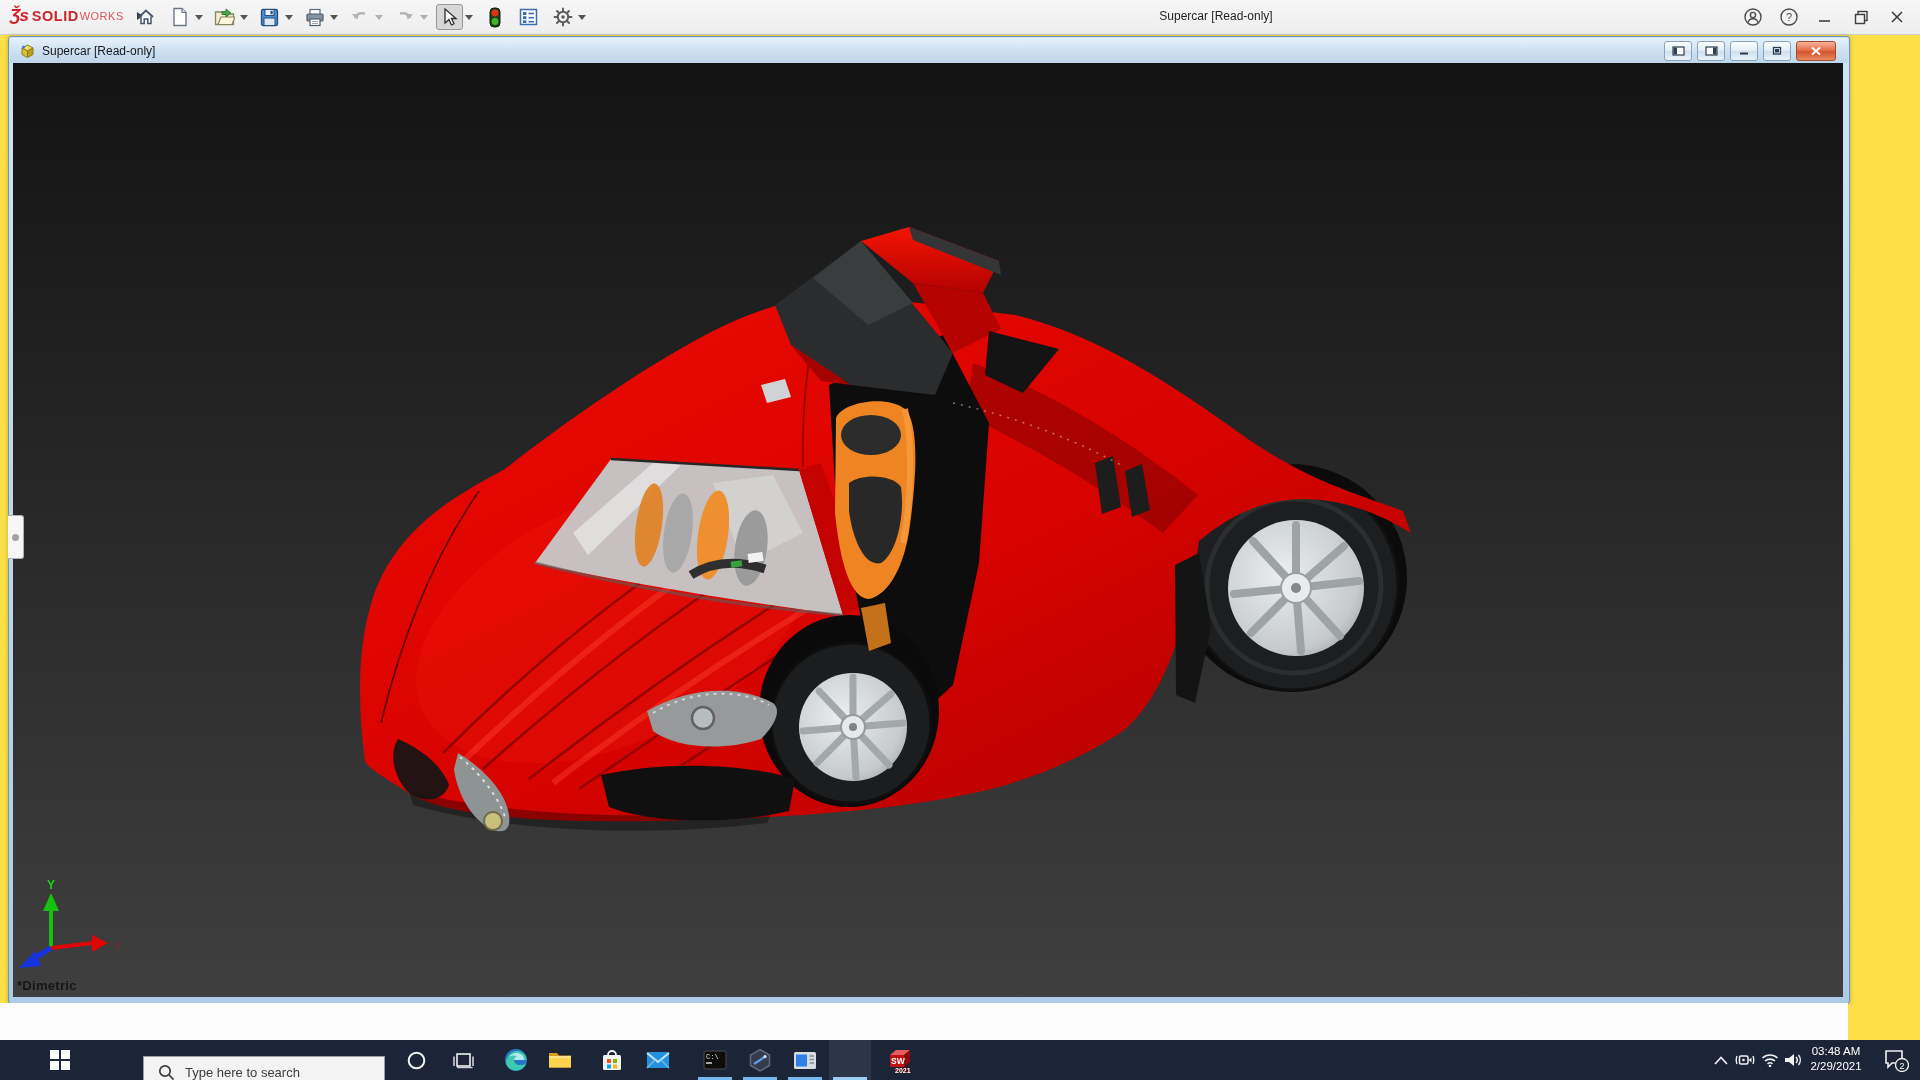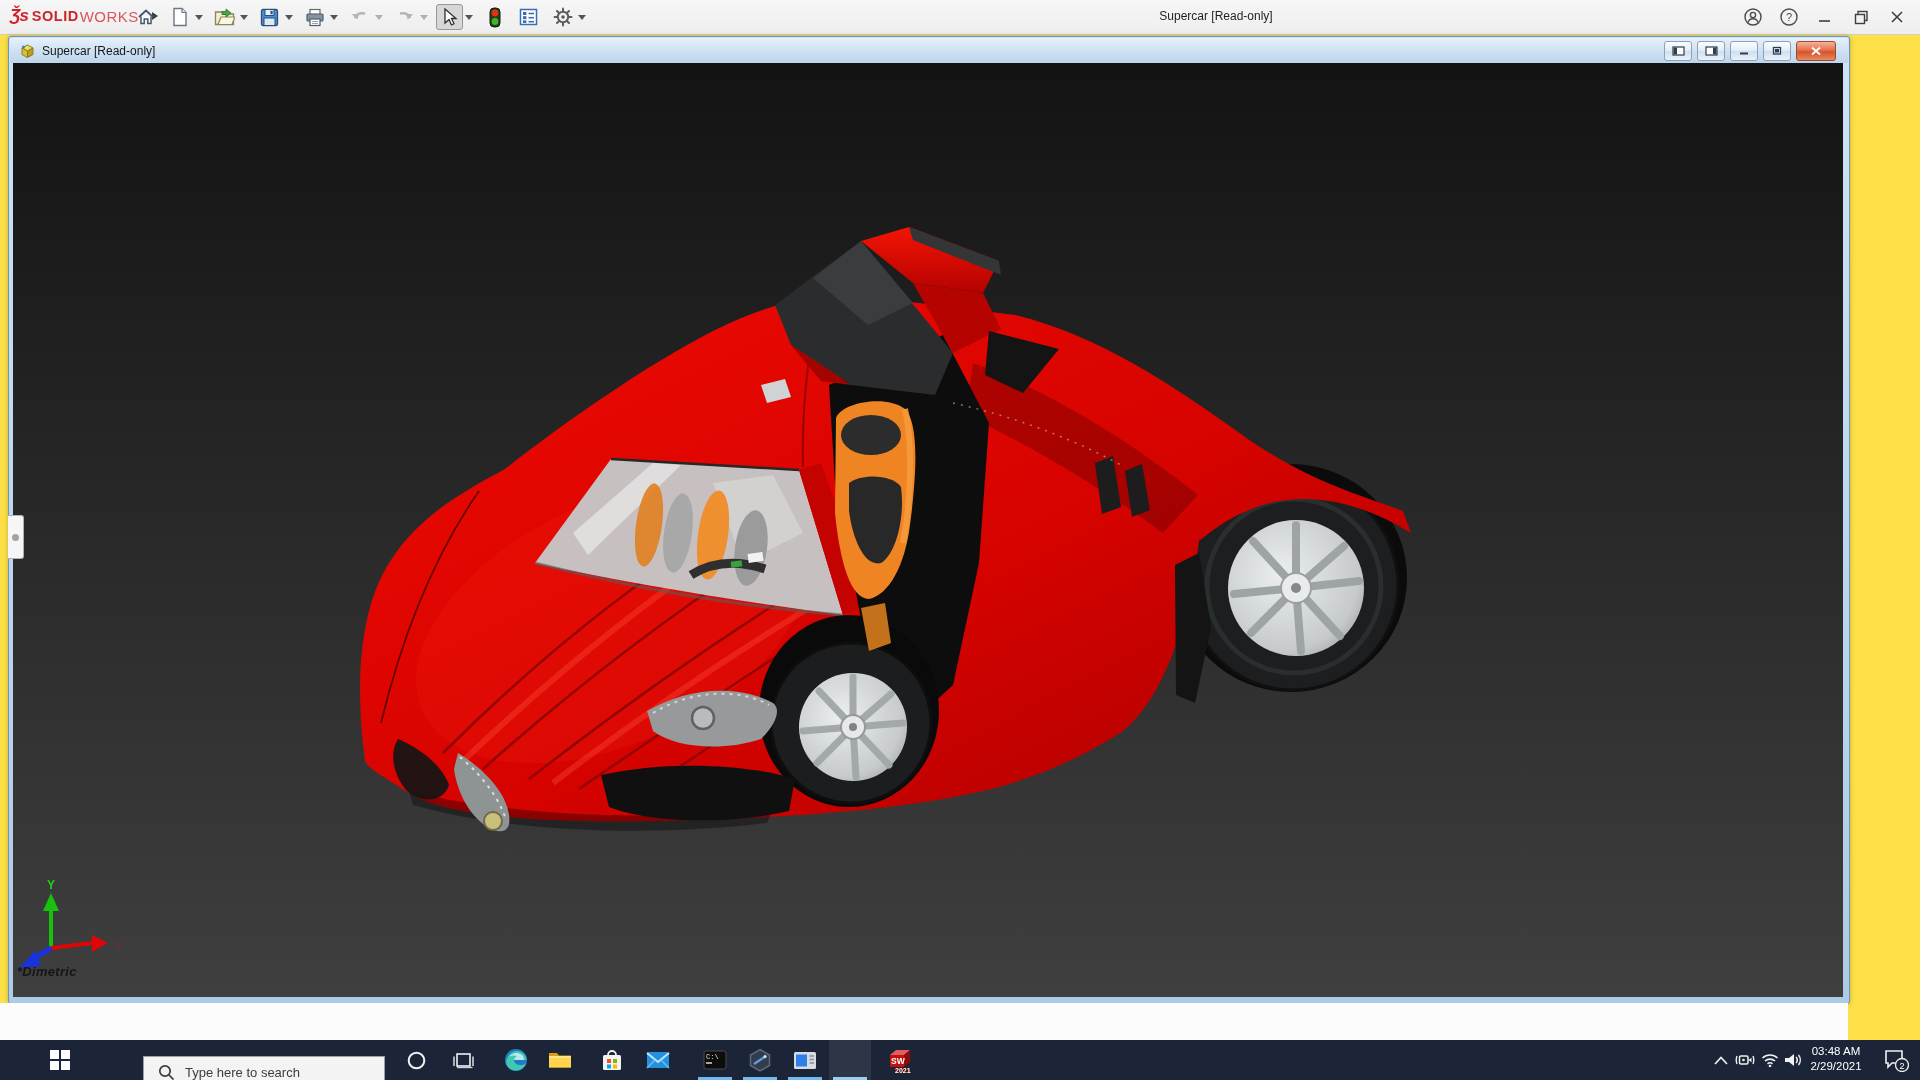--- a/index.html
+++ b/index.html
@@ -5,21 +5,21 @@
   html,body{margin:0;padding:0;background:#555;}
   .screen{position:relative;width:1920px;height:1080px;overflow:hidden;
           background:#fde047;font-family:"Liberation Sans",sans-serif;
           -webkit-font-smoothing:antialiased;}
   
   .app-titlebar{position:absolute;left:0;top:0;width:1920px;height:34px;
     background:linear-gradient(#f6f6f6,#eeeeee);border-bottom:1px solid #cfcfcf;}
   .brand{position:absolute;left:10px;top:6px;display:flex;align-items:center;gap:4px;}
   .brand-glyph{color:#d12027;font-weight:bold;font-style:italic;font-size:17px;letter-spacing:-1px;}
   .brand-bold{color:#c9252c;font-weight:bold;font-size:14.5px;letter-spacing:.5px;}
-  .brand-light{color:#d9565c;font-weight:normal;font-size:15px;letter-spacing:.5px;margin-left:-3px;}
+  .brand-light{color:#d9565c;font-weight:normal;font-size:11px;letter-spacing:.5px;margin-left:-3px;}
   .flyout{margin-left:8px;}
   .tb-icons{position:absolute;left:132px;top:2px;height:30px;display:flex;align-items:center;}
   .tb-btn{width:27px;height:28px;display:flex;align-items:center;justify-content:center;border-radius:3px;}
   .tb-btn.active{background:#d7d7d7;border:1px solid #979797;width:25px;height:24px;}
   .tb-caret{width:11px;height:28px;display:flex;align-items:center;justify-content:center;}
   .tb-gap{width:7px;}
   .app-title{position:absolute;left:1116px;top:9px;width:200px;text-align:center;
     font-size:12px;color:#1f1f1f;}
   .app-win-icons{position:absolute;right:8px;top:0;height:34px;display:flex;align-items:center;gap:6px;}
   .app-win-btn{width:30px;height:28px;display:flex;align-items:center;justify-content:center;}
@@ -32,22 +32,22 @@
   .doc-title{font-size:12px;color:#16161a;margin-left:6px;}
   .doc-titlebar .doc-icon{margin-left:9px;}
   .doc-controls{position:absolute;right:12px;top:3px;display:flex;gap:5px;}
   .aero-btn{width:26px;height:18px;border:1px solid #8ba2ba;border-radius:3px;
     background:linear-gradient(#fbfdfe,#e3edf6 48%,#d0dfee 52%,#e9f2f9);
     display:flex;align-items:center;justify-content:center;}
   .aero-btn.close{width:38px;border-color:#9c4a30;
     background:linear-gradient(#f6b39c,#e4704b 45%,#d4542c 55%,#e98a62);}
   .viewport{position:absolute;left:4px;top:26px;width:1830px;height:934px;
     background:linear-gradient(#131313,#3f3f3f);overflow:hidden;}
-  .view-label{position:absolute;left:4px;bottom:18px;font-size:13px;font-weight:bold;
-    color:#161616;letter-spacing:.3px;font-style:italic;}
+  .view-label{position:absolute;left:4px;bottom:4px;font-size:13px;font-weight:bold;
+    color:#161616;letter-spacing:.3px;}
   .scene{position:absolute;left:0;top:0;}
   .collapsed-tab{position:absolute;left:8px;top:515px;width:15px;height:42px;
     background:#f6f6f6;border:1px solid #a8b2bb;border-left:none;border-radius:0 3px 3px 0;
     display:flex;align-items:center;justify-content:center;}
   .collapsed-tab .dot{width:7px;height:7px;border-radius:50%;background:#a3a3a3;}
   .status-strip{position:absolute;left:0;top:1003px;width:1848px;height:37px;background:#fcfcfc;}
   
   .taskbar{position:absolute;left:0;top:1040px;width:1920px;height:40px;background:#1b2537;}
   .tb-item{position:absolute;top:0;height:40px;display:flex;align-items:center;justify-content:center;}
   .search-box{position:absolute;left:143px;top:16px;width:242px;height:32px;background:#f3f3f3;

